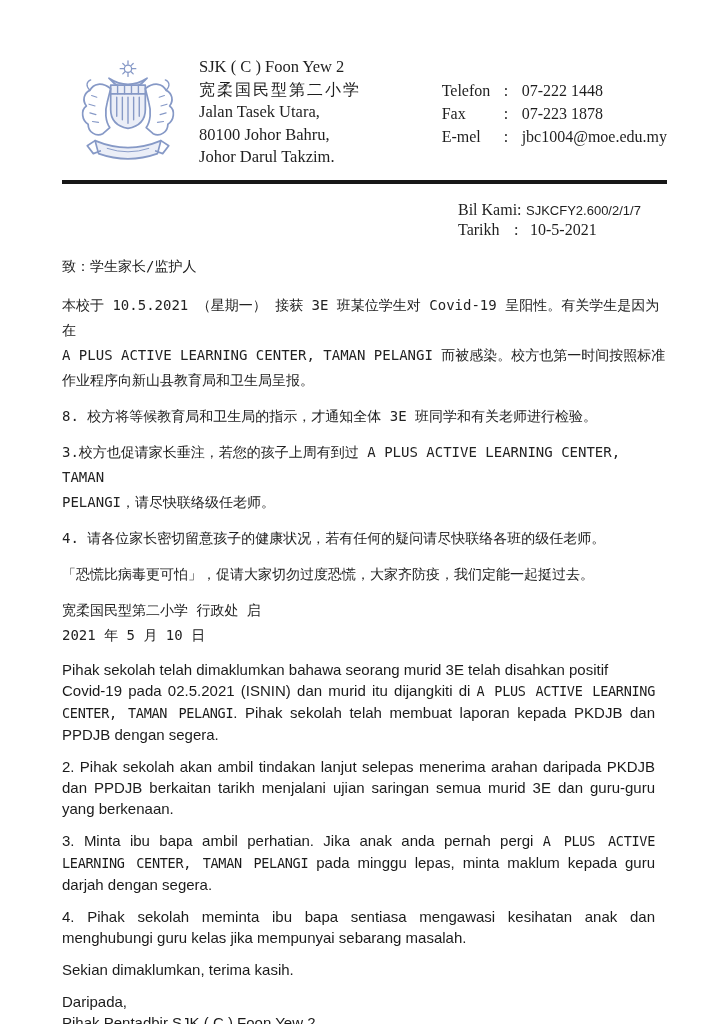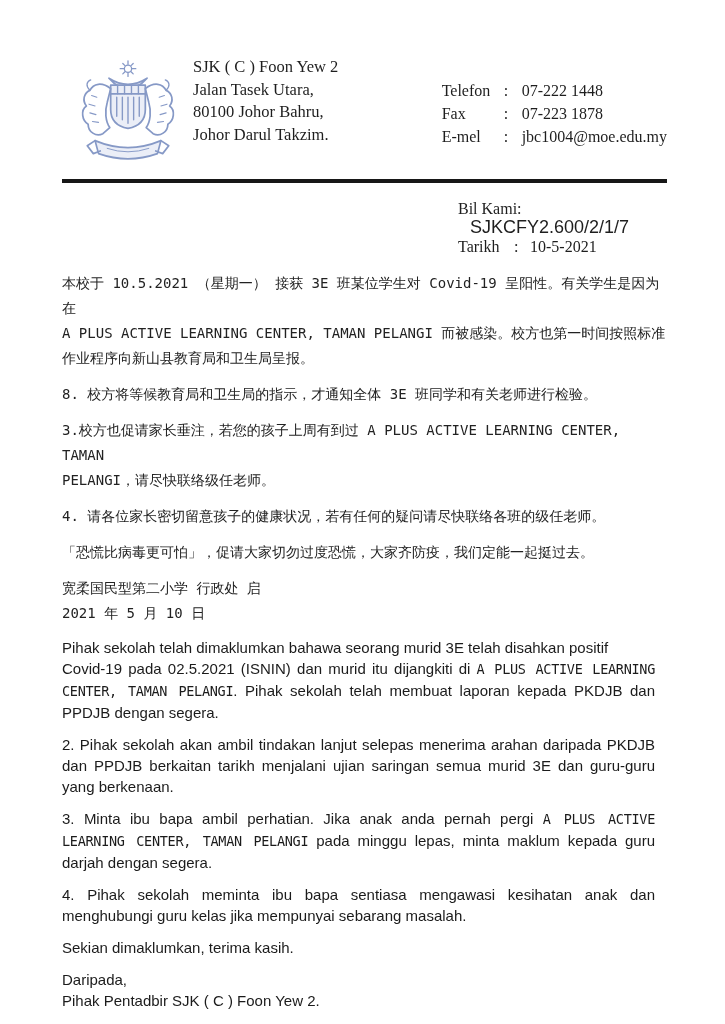--- a/index.html
+++ b/index.html
@@ -6,35 +6,35 @@
   .page{
     width:725px;height:1024px;background:#ffffff;color:#1e1e1e;
     position:relative;overflow:hidden;
     font-family:"Liberation Serif","DejaVu Serif",serif;
   }
   .content{padding:0 58px 0 62px;}
 
   
   .letterhead{display:flex;align-items:flex-start;margin-top:56px;}
   .crest{width:104px;height:112px;margin-left:14px;flex:none;}
-  .school{margin-left:13px;font-size:16.5px;line-height:22.5px;white-space:nowrap;}
+  .school{margin-left:19px;font-size:16.5px;line-height:22.5px;white-space:nowrap;}
   .school .zh-name{letter-spacing:2px;font-size:16px;}
   .contact{margin-left:auto;margin-top:23px;font-size:16px;line-height:23px;}
   .contact .row{display:flex;}
   .contact .lbl{width:62px;}
   .contact .sep{width:18px;}
   .rule{height:4px;background:#171717;margin-top:11px;}
 
   
   .ref{margin-left:396px;margin-top:16px;font-size:16px;line-height:19px;}
   .ref .lbl{display:inline-block;}
   .ref .lbl-bil{width:64px;}
   .ref .lbl-tarikh{width:52px;}
   .ref .sep{display:inline-block;width:12px;}
-  .val-sans{font-family:"Liberation Sans",sans-serif;font-size:18px;margin-left:12px;}
+  .val-sans{font-family:"Liberation Sans",sans-serif;font-size:13px;}
 
   
   .zh-section{margin-top:15px;font-family:"DejaVu Sans Mono",monospace;
               font-size:14px;color:#222;}
   .zh-p{margin:0 0 11px 0;line-height:25px;white-space:pre-line;}
   .zh-salutation{margin-bottom:14px;}
 
   
   .ms-section{margin-top:8px;font-family:"Liberation Sans",sans-serif;
               font-size:15px;line-height:21px;color:#1b1b1b;}
@@ -82,20 +82,21 @@
           <g>
             <path d="M22 96 Q60 112 98 96 L94 111 Q60 123 26 111 Z" fill="#eaeef7"></path>
             <path d="M22 96 l-9 6 7 9 8 -3 M98 96 l9 6 -7 9 -8 -3"></path>
             <path d="M36 105 q24 8 48 0" stroke-width="1.1"></path>
           </g>
         </g>
       </svg>
 
       <div class="school">
         <div>SJK ( C ) Foon Yew 2</div>
+        <div class="zh-name">宽柔国民型第二小学</div>
         <div>Jalan Tasek Utara,</div>
         <div>80100 Johor Bahru,</div>
         <div>Johor Darul Takzim.</div>
       </div>
 
       <div class="contact">
         <div class="row">
           <span class="lbl">Telefon</span>
           <span class="sep">:</span>
           <span>07-222 1448</span>
@@ -121,20 +122,21 @@
         <span class="val-sans">SJKCFY2.600/2/1/7</span>
       </div>
       <div>
         <span class="lbl lbl-tarikh">Tarikh</span>
         <span class="sep">:</span>
         <span>10-5-2021</span>
       </div>
     </div>
 
     <div class="zh-section" id="zh-body">
+      <p class="zh-p zh-salutation">致：学生家长/监护人</p>
     <p class="zh-p">本校于 10.5.2021 （星期一） 接获 3E 班某位学生对 Covid-19 呈阳性。有关学生是因为在
 A PLUS ACTIVE LEARNING CENTER, TAMAN PELANGI 而被感染。校方也第一时间按照标准
 作业程序向新山县教育局和卫生局呈报。</p>
         <p class="zh-p">8. 校方将等候教育局和卫生局的指示，才通知全体 3E 班同学和有关老师进行检验。</p>
         <p class="zh-p">3.校方也促请家长垂注，若您的孩子上周有到过 A PLUS ACTIVE LEARNING CENTER, TAMAN
 PELANGI，请尽快联络级任老师。</p>
         <p class="zh-p">4. 请各位家长密切留意孩子的健康状况，若有任何的疑问请尽快联络各班的级任老师。</p>
         <p class="zh-p">「恐慌比病毒更可怕」，促请大家切勿过度恐慌，大家齐防疫，我们定能一起挺过去。</p>
         <p class="zh-p">宽柔国民型第二小学 行政处 启
 2021 年 5 月 10 日</p>

